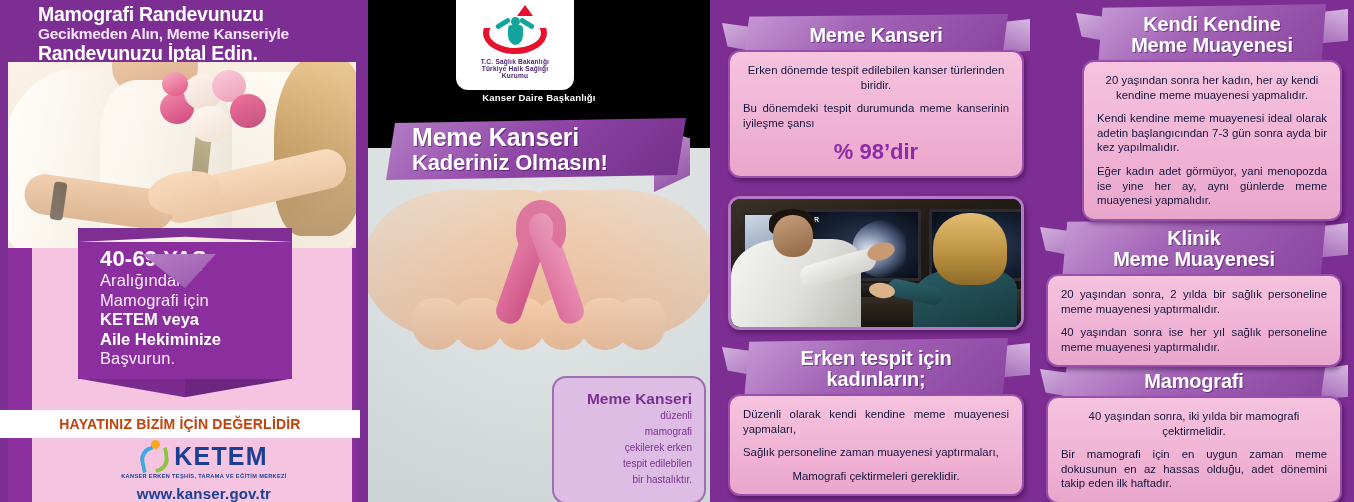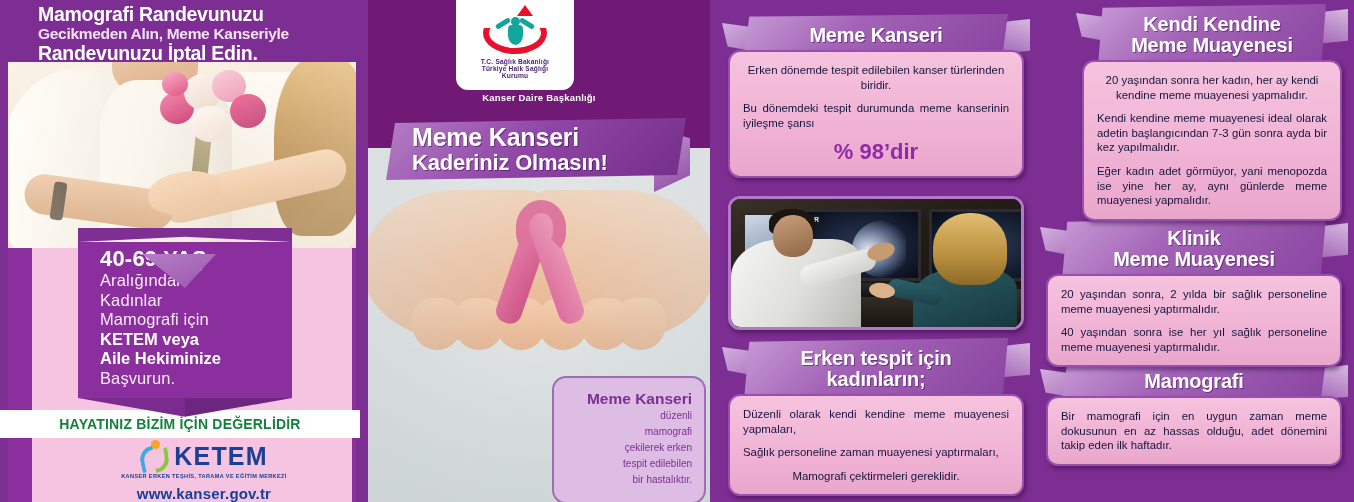--- a/index.html
+++ b/index.html
@@ -150,21 +150,21 @@
     background: #f4c4e0;
   }
   .pl-pinkzone-l { position:absolute; left:0; top:0; width:24px; height:100%; background:#8c2f9e; }
   .pl-pinkzone-r { position:absolute; right:0; top:0; width:4px; height:100%; background:#8c2f9e; }
 
   .pl-slogan-bar {
     position:absolute; left:0; top:410px; width:360px; height:28px;
     background:#ffffff; display:flex; align-items:center; justify-content:center;
   }
   .pl-slogan {
-    color:#15803d; font-size:14px; font-weight:bold; letter-spacing:0.2px;
+    color:#c2410c; font-size:14px; font-weight:bold; letter-spacing:0.2px;
   }
   .pl-footer {
     position:absolute; left:8px; top:438px; width:348px; height:72px;
     background:#f4c4e0;
   }
   .pl-footer-l { position:absolute; left:0; top:0; width:24px; height:100%; background:#8c2f9e; }
   .pl-footer-r { position:absolute; right:0; top:0; width:4px; height:100%; background:#8c2f9e; }
 
   .ketem-wrap {
     position:absolute; left:86px; top:2px; width:220px; text-align:center;
@@ -194,21 +194,21 @@
     margin-top:1px;
   }
   .ketem-url {
     color:#1b3f94; font-size:15px; font-weight:bold; letter-spacing:0.2px;
     margin-top:6px;
   }
 
   
   .panel-mid {
     position:absolute; left:368px; top:0; width:342px; height:502px;
-    background:#701a75; overflow:hidden;
+    background:#000000; overflow:hidden;
   }
   .moh-logo {
     position:absolute; left:88px; top:0; width:118px; height:90px;
     background:#ffffff; border-radius:0 0 12px 12px;
     display:flex; flex-direction:column; align-items:center; padding-top:6px;
   }
   .moh-emblem { position:relative; width:68px; height:50px; }
   .moh-cres {
     position:absolute; left:2px; top:6px; width:64px; height:42px;
     border:6px solid #e8112d; border-radius:50%;
@@ -516,21 +516,20 @@
     <div class="pl-pinkzone">
       <div class="pl-pinkzone-l"></div>
       <div class="pl-pinkzone-r"></div>
     </div>
 
     <div class="pl-banner">
       <div class="pl-banner-top"></div>
       <div class="pl-banner-body">
         <div class="b-big">40-69 YAŞ</div>
         <div class="b-reg">Aralığındaki</div>
-        <div class="b-reg">Kadınlar</div>
         <div class="b-reg">Mamografi için</div>
         <div class="b-bold">KETEM veya</div>
         <div class="b-bold">Aile Hekiminize</div>
         <div class="b-reg">Başvurun.</div>
       </div>
       <div class="pl-banner-foot">
         <div class="fl"></div>
           <div class="fr"></div>
       </div>
       <div class="pl-banner-tail"></div>
@@ -713,18 +712,19 @@
       <div class="card" style="top:360px;">
         <div class="card-banner">
           <div class="cb-tail-l"></div>
             <div class="cb-tail-r"></div>
             <div class="cb-main"></div>
           <div class="cb-txt">
               <span>Mamografi</span>
             </div>
         </div>
         <div class="card-body">
+          <p class="nj">40 yaşından sonra, iki yılda bir mamografi çektirmelidir.</p>
           <p>Bir mamografi için en uygun zaman meme dokusunun en az hassas olduğu, adet dönemini takip eden ilk haftadır.</p>
         </div>
       </div>
     </div>
   </div>
 </div>
 
 </body></html>

